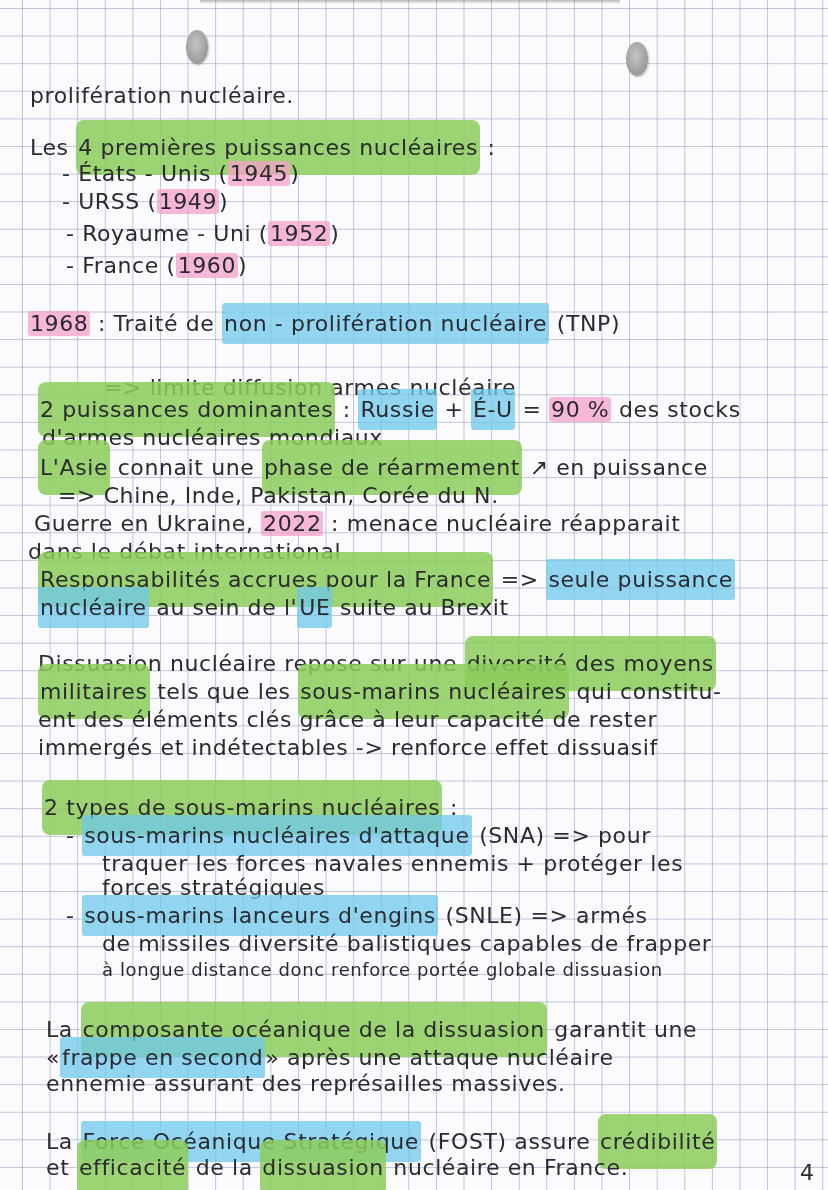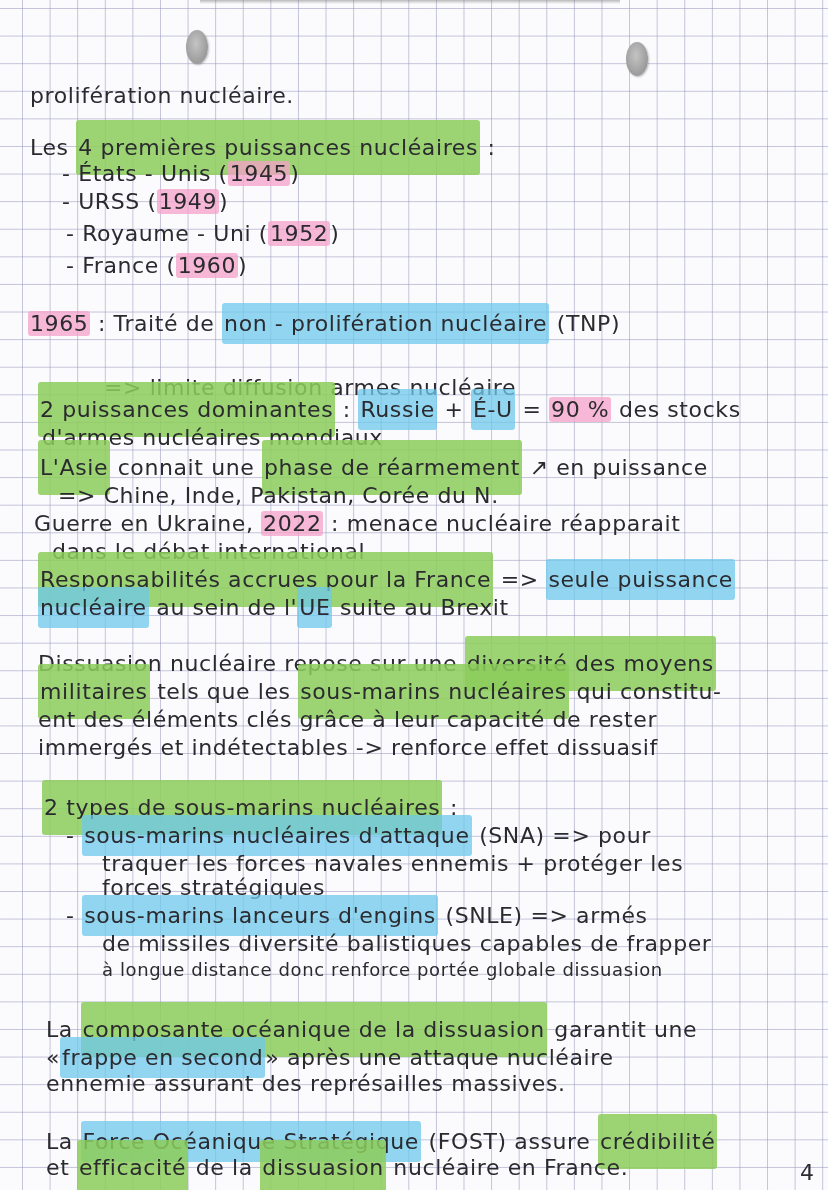--- a/index.html
+++ b/index.html
@@ -17,21 +17,21 @@
     }
     .hole {
       position: absolute; width: 22px; height: 34px; border-radius: 50%;
       background: radial-gradient(ellipse at 45% 40%, #c4c4c4 0%, #9a9a9a 70%, #7d7d7d 100%);
       box-shadow: 1px 1px 2px rgba(0,0,0,0.25);
     }
     .line {
       position: absolute; left: 0; white-space: nowrap;
       font-size: 22px; letter-spacing: 0.6px; line-height: 24px;
     }
-    .hl-g { background: rgba(140, 205, 90, 0.85); border-radius: 3px; padding: 15px 2px; }
+    .hl-g { background: rgba(140, 205, 90, 0.85); border-radius: 8px; padding: 15px 2px; }
     .hl-b { background: rgba(110, 200, 235, 0.75); border-radius: 3px; padding: 8px 2px; }
     .hl-p { background: rgba(245, 160, 200, 0.75); border-radius: 3px; padding: 0 2px; }
     .page-number { position: absolute; left: 800px; top: 1160px; font-size: 22px; }
     .top-shadow {
       position: absolute; left: 200px; top: 0; width: 420px; height: 4px;
       background: linear-gradient(to bottom, rgba(120,120,120,0.5), transparent);
     }
   </style>
 </head>
 <body>
@@ -56,21 +56,21 @@
   <span>- URSS (</span><span class="hl-p">1949</span><span>)</span>
 </div>
 <div class="line" style="left:66px; top:222px;">
   <span>- Royaume - Uni (</span><span class="hl-p">1952</span><span>)</span>
 </div>
 <div class="line" style="left:66px; top:254px;">
   <span>- France (</span><span class="hl-p">1960</span><span>)</span>
 </div>
 
 <div class="line" style="left:28px; top:312px;">
-  <span class="hl-p">1965</span>
+  <span class="hl-p">1968</span>
   <span>: Traité de</span>
   <span class="hl-b">non - prolifération nucléaire</span>
   <span>(TNP)</span>
 </div>
 <div class="line" style="left:104px; top:340px;margin-top:36px;">
   <span>=&gt; limite diffusion armes nucléaire</span>
 </div>
 
 <div class="line" style="left:38px; top:398px;">
   <span class="hl-g">2 puissances dominantes</span>
@@ -92,21 +92,21 @@
   <span>↗ en puissance</span>
 </div>
 <div class="line" style="left:58px; top:484px;">
   <span>=&gt; Chine, Inde, Pakistan, Corée du N.</span>
 </div>
 <div class="line" style="left:34px; top:512px;">
   <span>Guerre en Ukraine,</span>
   <span class="hl-p">2022</span>
   <span>: menace nucléaire réapparait</span>
 </div>
-<div class="line" style="left:52px; top:540px;">
+<div class="line" style="left:28px; top:540px;">
   <span>dans le débat international</span>
 </div>
 <div class="line" style="left:38px; top:568px;">
   <span class="hl-g">Responsabilités accrues pour la France</span>
   <span>=&gt;</span>
   <span class="hl-b">seule puissance</span>
 </div>
 <div class="line" style="left:38px; top:596px;">
   <span class="hl-b">nucléaire</span>
   <span>au sein de l'</span><span class="hl-b">UE</span>

